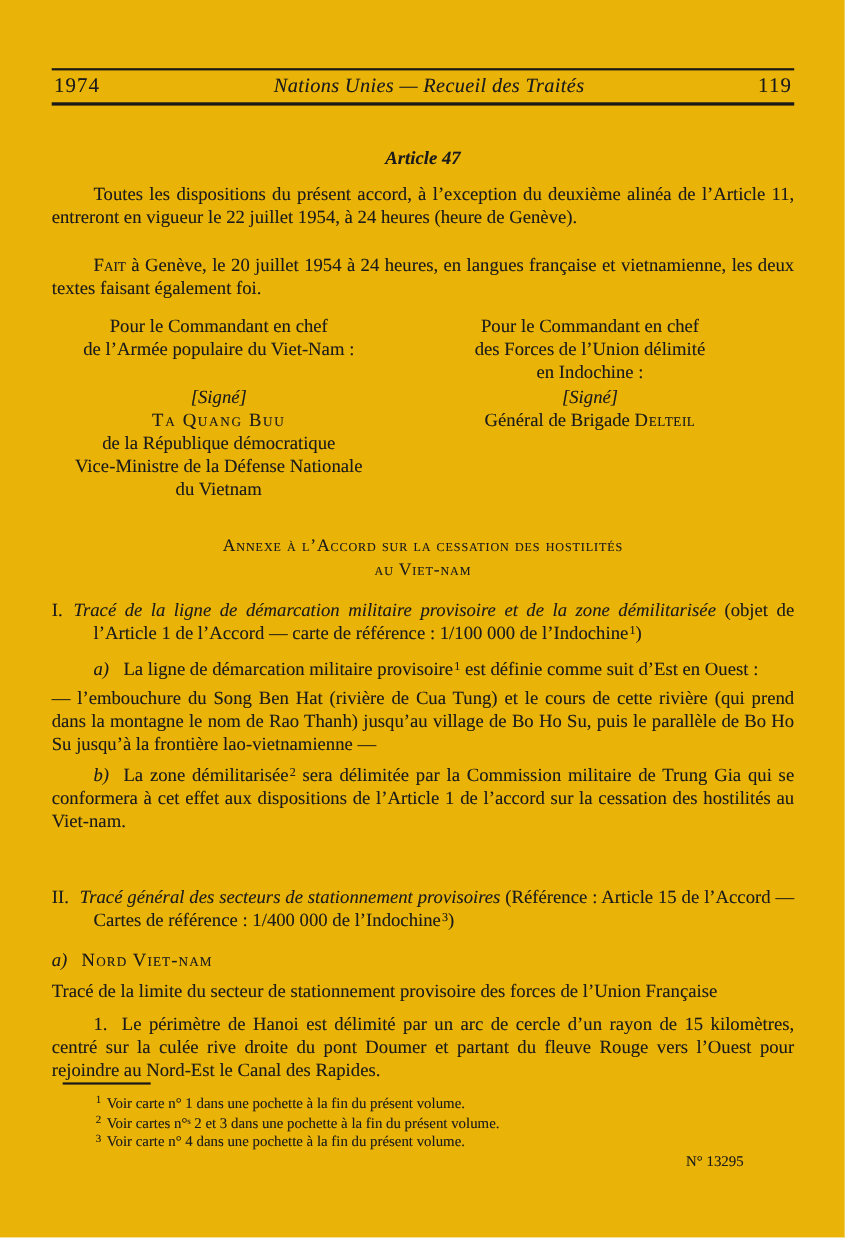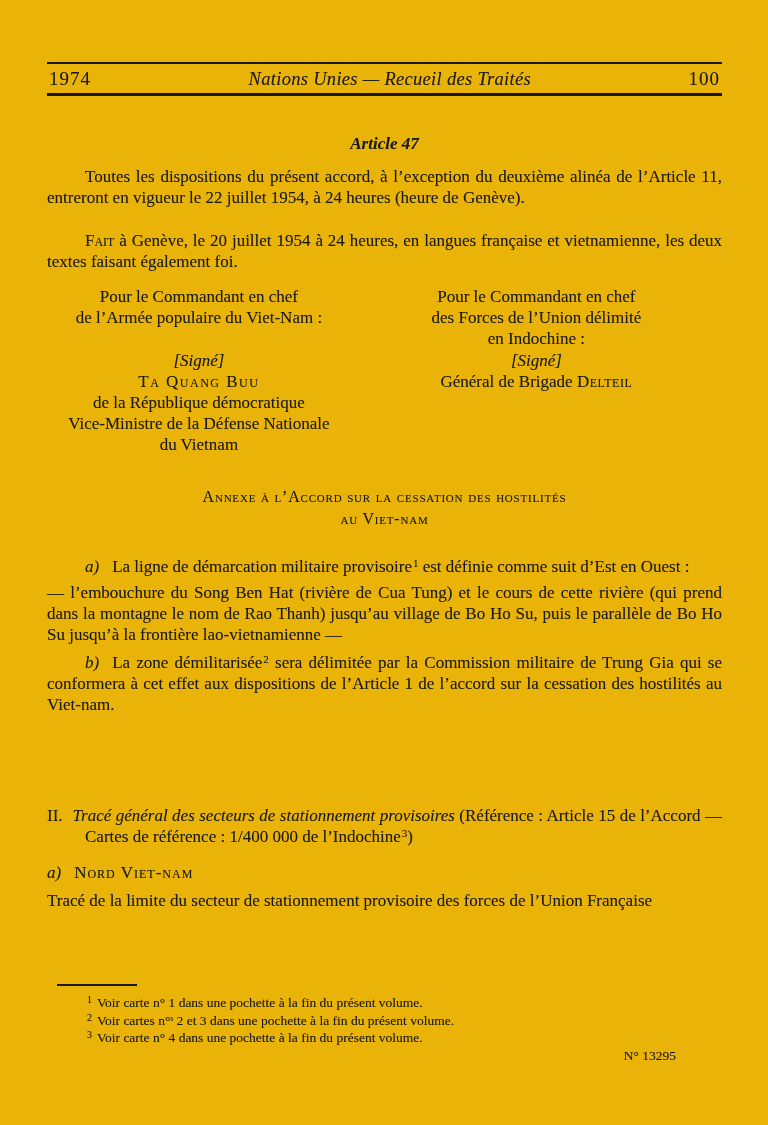--- a/index.html
+++ b/index.html
@@ -66,21 +66,21 @@
 </head>
 <body>
 
 <div class="page">
 
   <header class="abs" style="top:62px;">
     <div class="hdr-rule-top"></div>
     <div class="hdr-row">
       <span class="hdr-year">1974</span>
       <span class="hdr-title">Nations Unies — Recueil des Traités</span>
-      <span class="hdr-page">100</span>
+      <span class="hdr-page">119</span>
     </div>
     <div class="hdr-rule-bottom"></div>
   </header>
 
   <section class="abs" style="top:133px;">
     <h2 class="article-heading">Article 47</h2>
     <p class="body-par indent mt12">Toutes les dispositions du présent accord, à l’exception du deuxième alinéa de l’Article 11, entreront en vigueur le 22 juillet 1954, à 24 heures (heure de Genève).</p>
     <p class="body-par indent mt22"><span class="smallcaps">Fait</span><span> à Genève, le 20 juillet 1954 à 24 heures, en langues française et vietnamienne, les deux textes faisant également foi.</span></p>
   </section>
 
@@ -102,29 +102,31 @@
       <div class="sig-line"><span>Général de Brigade </span><span class="sig-name-caps2">Delteil</span></div>
     </div>
   </section>
 
   <section class="abs annexe" style="top:486px;">
     <div>Annexe à l’Accord sur la cessation des hostilités</div>
     <div>au Viet-nam</div>
   </section>
 
   <section class="abs" style="top:544px;">
+    <p class="hang"><span class="sec-label">I.</span><span class="italic">Tracé de la ligne de démarcation militaire provisoire et de la zone démilitarisée</span><span> (objet de l’Article 1 de l’Accord — carte de référence : 1/100 000 de l’Indochine</span><sup class="ref">1</sup><span>)</span></p>
     <p class="item-par mt12"><span class="item-label">a)</span><span>La ligne de démarcation militaire provisoire</span><sup class="ref">1</sup><span> est définie comme suit d’Est en Ouest :</span></p>
     <p class="dash-par mt5">— l’embouchure du Song Ben Hat (rivière de Cua Tung) et le cours de cette rivière (qui prend dans la montagne le nom de Rao Thanh) jusqu’au village de Bo Ho Su, puis le parallèle de Bo Ho Su jusqu’à la frontière lao-vietnamienne —</p>
     <p class="item-par mt7"><span class="item-label">b)</span><span>La zone démilitarisée</span><sup class="ref">2</sup><span> sera délimitée par la Commission militaire de Trung Gia qui se conformera à cet effet aux dispositions de l’Article 1 de l’accord sur la cessation des hostilités au Viet-nam.</span></p>
   </section>
 
   <section class="abs" style="top:805px;">
     <p class="hang"><span class="sec-label">II.</span><span class="italic">Tracé général des secteurs de stationnement provisoires</span><span> (Référence : Article 15 de l’Accord — Cartes de référence : 1/400 000 de l’Indochine</span><sup class="ref">3</sup><span>)</span></p>
     <p class="mt15" style="font-size:17px; line-height:21px;"><span class="item-label">a)</span><span class="sub-a-heading">Nord Viet-nam</span></p>
     <p class="subtitle mt7">Tracé de la limite du secteur de stationnement provisoire des forces de l’Union Française</p>
+    <p class="item-par mt9"><span class="num-label">1.</span><span>Le périmètre de Hanoi est délimité par un arc de cercle d’un rayon de 15 kilomètres, centré sur la culée rive droite du pont Doumer et partant du fleuve Rouge vers l’Ouest pour rejoindre au Nord-Est le Canal des Rapides.</span></p>
   </section>
 
   <section class="abs" style="top:984px;">
     <div class="fn-rule"></div>
     <p class="fn"><sup class="fn-sup">1</sup><span>Voir carte n° 1 dans une pochette à la fin du présent volume.</span></p>
     <p class="fn"><sup class="fn-sup">2</sup><span>Voir cartes n°ˢ 2 et 3 dans une pochette à la fin du présent volume.</span></p>
     <p class="fn"><sup class="fn-sup">3</sup><span>Voir carte n° 4 dans une pochette à la fin du présent volume.</span></p>
   </section>
 
   <div class="treaty-number" style="top:1048px;">N° 13295</div>

